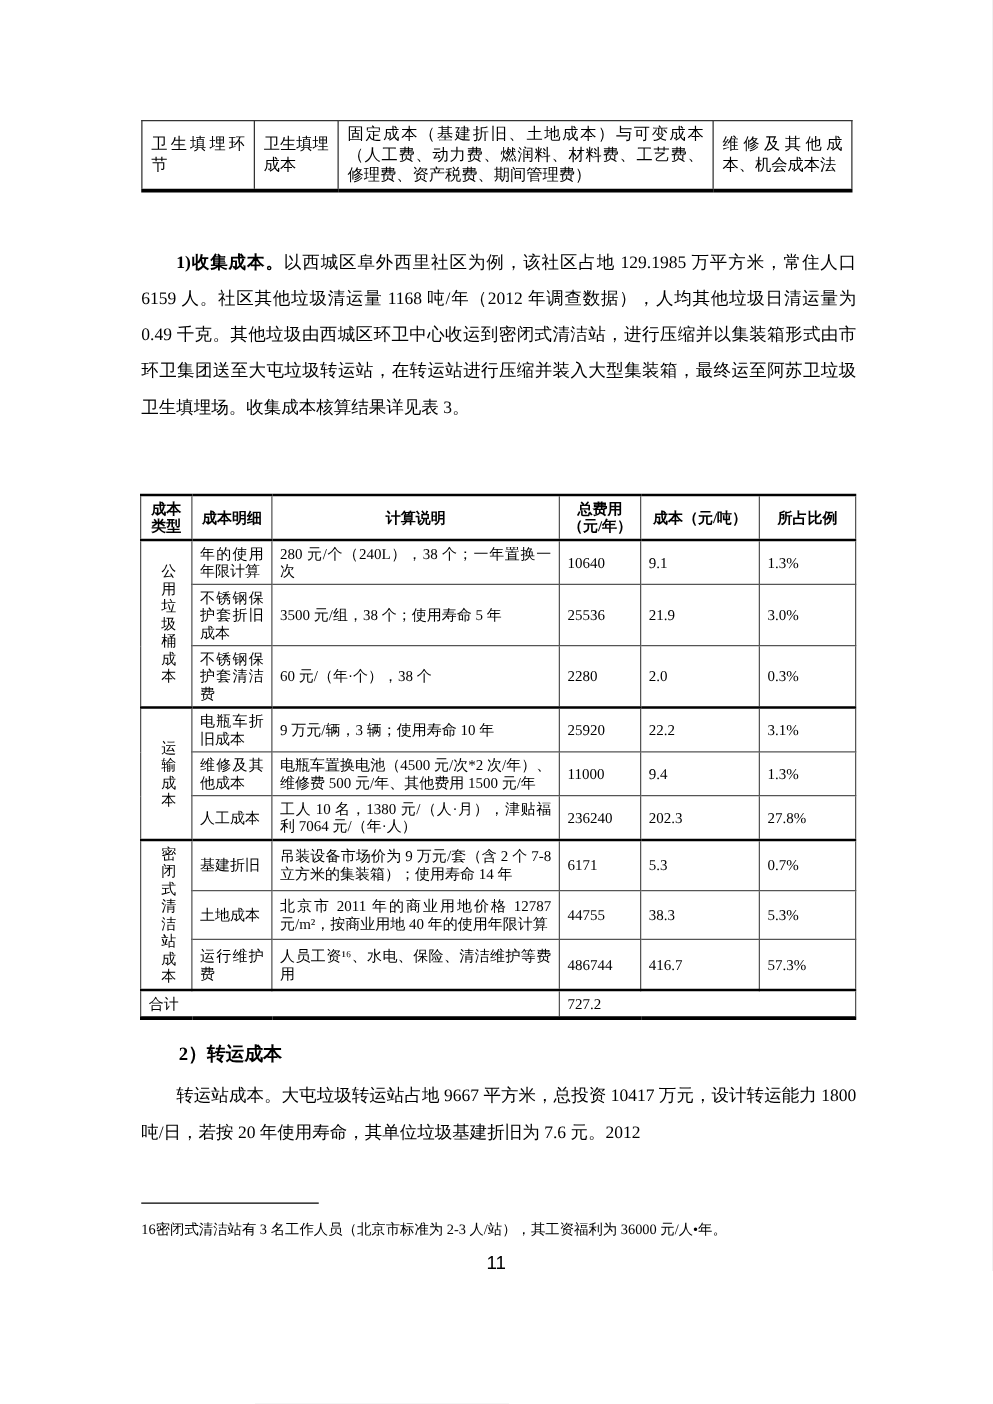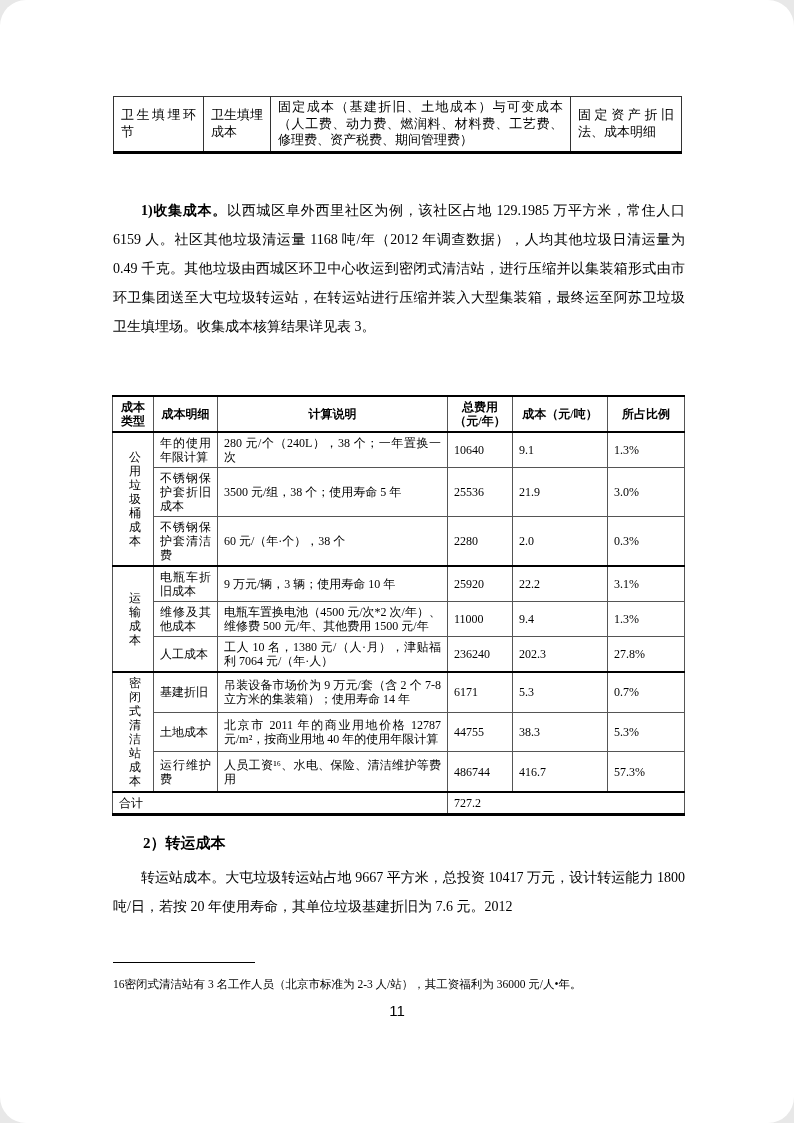--- a/index.html
+++ b/index.html
@@ -4,21 +4,20 @@
 <style>
   html,body{margin:0;padding:0;background:#e8e8e8;}
   .page{
     position:relative;
     width:794px;height:1123px;
     background:#ffffff;
     font-family:"Liberation Serif", serif;
     color:#000;
     overflow:hidden;
     margin:0 auto;
-    border-radius:26px;
   }
   
   .t-top{
     position:absolute;left:113px;top:96px;width:568px;
     border-collapse:collapse;table-layout:fixed;
     font-size:13px;line-height:16.5px;
   }
   .t-top td{
     border-left:1px solid #333;border-right:1px solid #333;
     border-top:1px solid #333;border-bottom:3px solid #000;
@@ -89,21 +88,21 @@
       <col style="width:90px">
         <col style="width:67px">
         <col style="width:300px">
         <col style="width:111px">
     </colgroup>
     <tbody>
         <tr>
       <td>卫生填埋环节</td>
       <td>卫生填埋成本</td>
       <td>固定成本（基建折旧、土地成本）与可变成本（人工费、动力费、燃润料、材料费、工艺费、修理费、资产税费、期间管理费）</td>
-      <td>固定资产折旧法、成本明细</td>
+      <td>维修及其他成本、机会成本法</td>
     </tr>
   </tbody>
     </table>
 
   <p class="para para1"><span class="bold">1)收集成本。</span><span>以西城区阜外西里社区为例，该社区占地 129.1985 万平方米，常住人口 6159 人。社区其他垃圾清运量 1168 吨/年（2012 年调查数据），人均其他垃圾日清运量为 0.49 千克。其他垃圾由西城区环卫中心收运到密闭式清洁站，进行压缩并以集装箱形式由市环卫集团送至大屯垃圾转运站，在转运站进行压缩并装入大型集装箱，最终运至阿苏卫垃圾卫生填埋场。收集成本核算结果详见表 3。</span></p>
 
 
   <table class="t3">
     <colgroup>
       <col style="width:41px">

